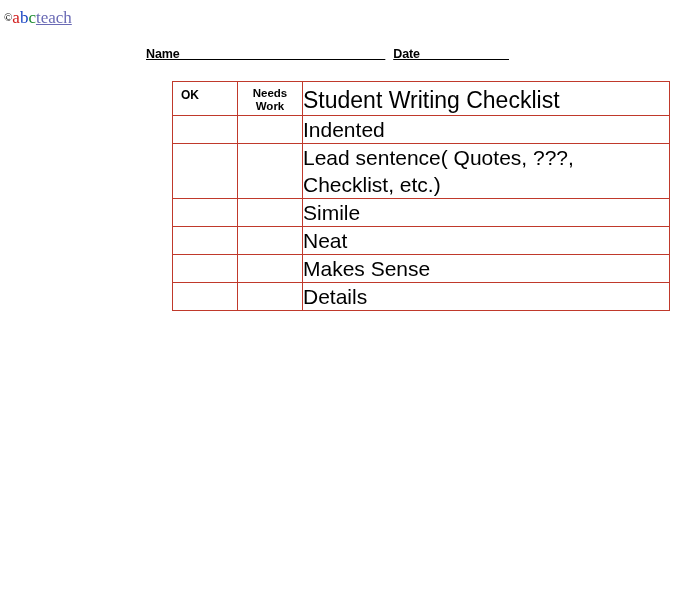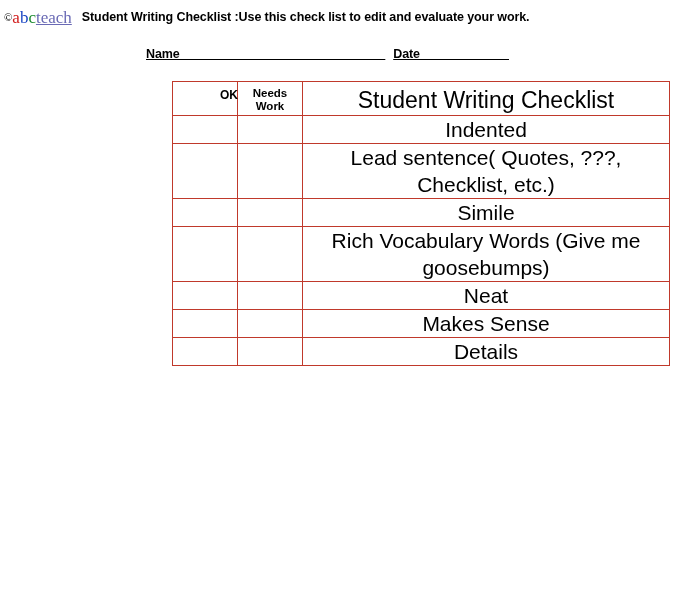--- a/index.html
+++ b/index.html
@@ -81,52 +81,49 @@
   col.col-item { width: 367px; }
 
   td.c-ok, td.c-needs {
     background: #ffffff;
   }
   td.c-ok .hdr-label {
     font-size: 12px;
     font-weight: bold;
     padding: 6px 0 0 8px;
     line-height: 14px;
-    margin-left: 39px;
   }
   td.c-needs .hdr-label {
     font-size: 11.5px;
     font-weight: bold;
     text-align: center;
     line-height: 13px;
     padding: 5px 4px 0 4px;
   }
   td.c-item {
     border: 2px solid #c0392b;
     font-size: 21px;
     line-height: 27px;
     padding: 3px 6px 4px 8px;
     font-family: "Liberation Sans", sans-serif;
-    text-align: center;
   }
   td.c-item.title {
     font-size: 23px;
     line-height: 30px;
     padding-top: 3px;
   }
   .empty-cell { height: 100%; }
 </style>
 </head>
 <body>
 
 <div class="header">
   <div class="logo">
     <span class="c-mark">©</span><span class="l-a">a</span><span class="l-b">b</span><span class="l-c">c</span><span class="l-teach">teach</span>
   </div>
-  <div class="header-title">Student Writing Checklist :Use this check list to edit and evaluate your work.</div>
 </div>
 
 <div class="namedate">
   <span>Name______________________________</span><span class="gap"></span><span>Date_____________</span>
 </div>
 
 <div class="table-wrap">
   <table class="checklist">
     <colgroup>
       <col class="col-ok">
@@ -170,29 +167,20 @@
             <div class="empty-cell"></div>
           </td>
         <td class="c-needs">
             <div class="empty-cell"></div>
           </td>
         <td class="c-item">Simile</td>
       </tr>
 
 
 
-      <tr>
-        <td class="c-ok">
-            <div class="empty-cell"></div>
-          </td>
-        <td class="c-needs">
-            <div class="empty-cell"></div>
-          </td>
-        <td class="c-item">Rich Vocabulary Words (Give me goosebumps)</td>
-      </tr>
 
       <tr>
         <td class="c-ok">
             <div class="empty-cell"></div>
           </td>
         <td class="c-needs">
             <div class="empty-cell"></div>
           </td>
         <td class="c-item">Neat</td>
       </tr>

